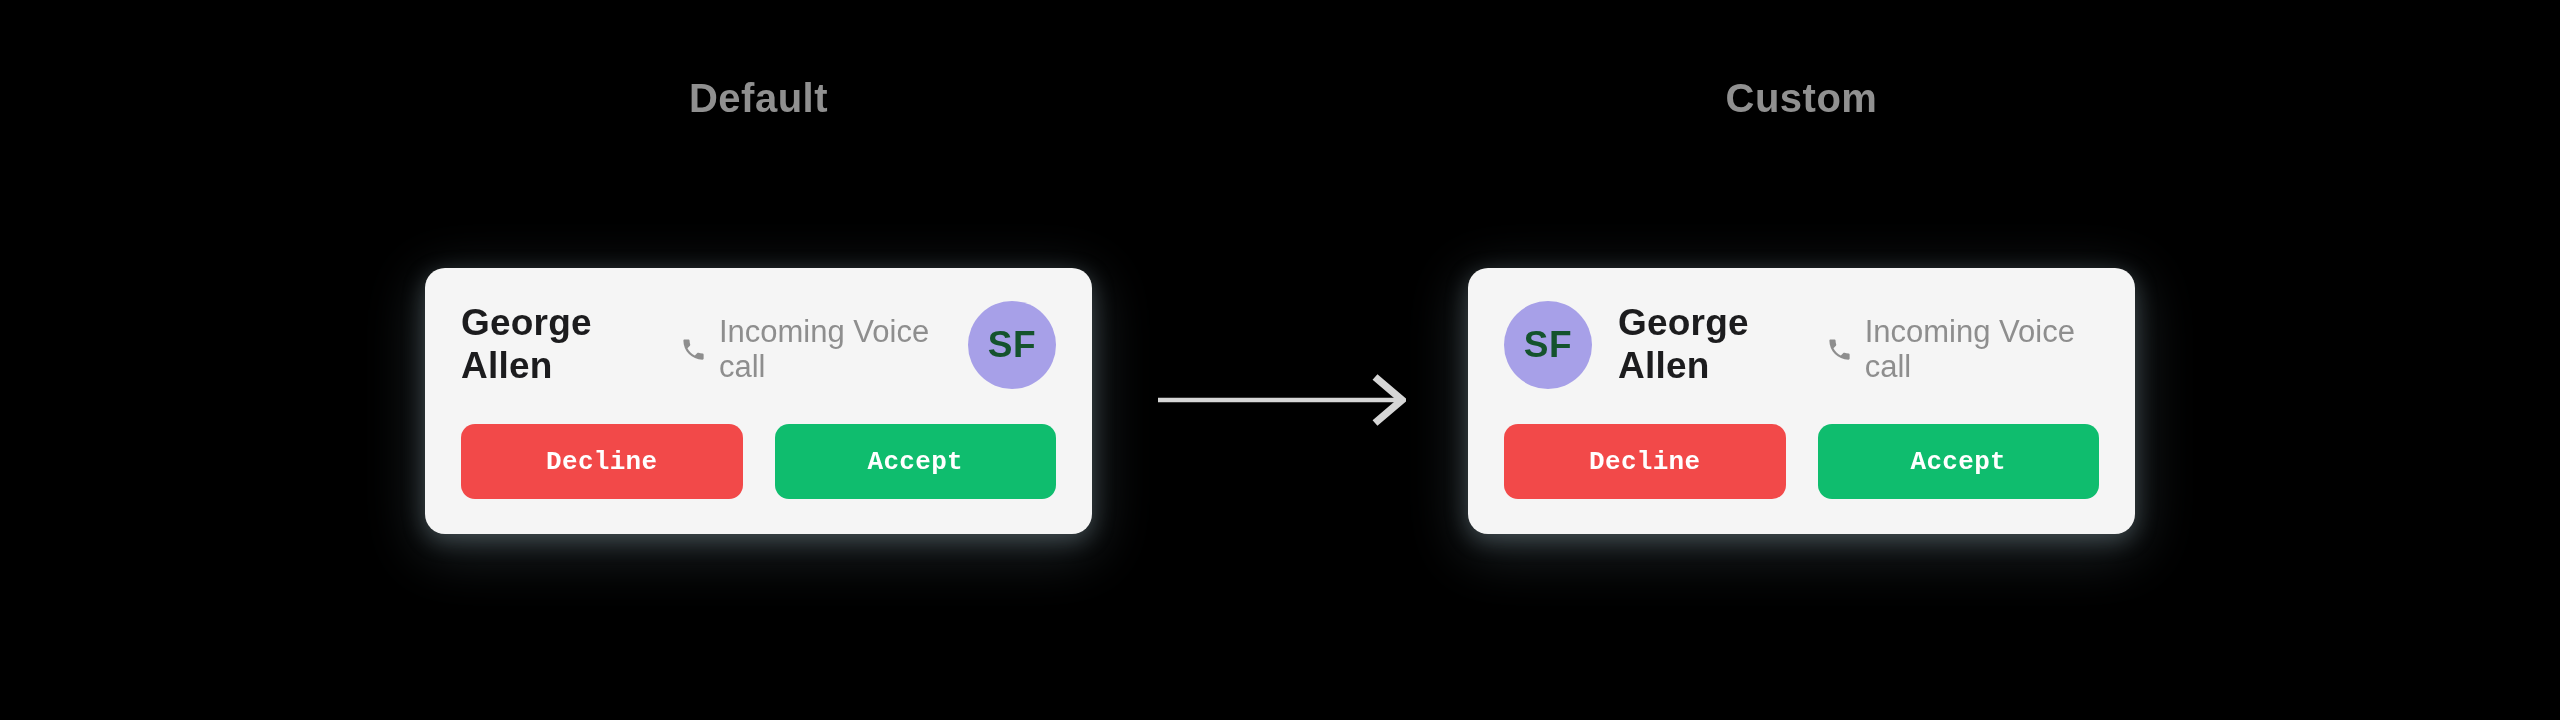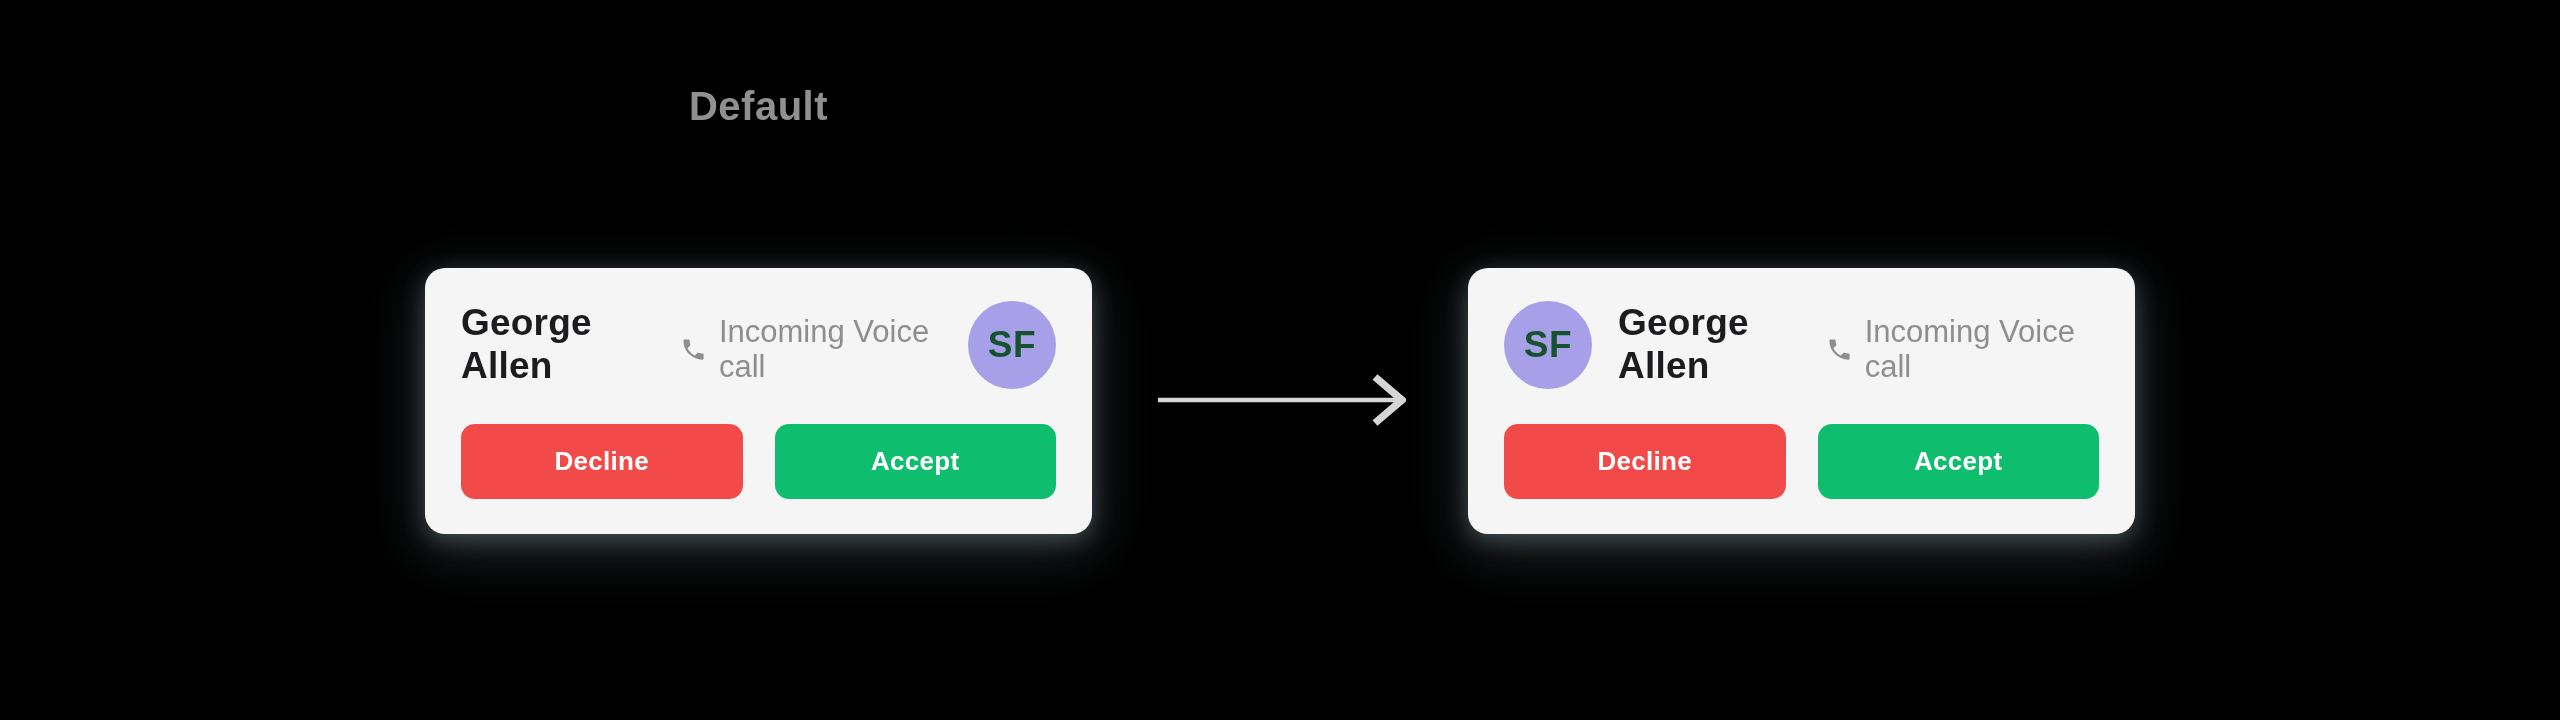--- a/index.html
+++ b/index.html
@@ -7,21 +7,21 @@
     width: 2560px; height: 720px;
     background: var(--page-bg, #000);
     overflow: hidden;
     font-family: "Liberation Sans", sans-serif;
     position: relative;
   }
   .stage { position: relative; width: 2560px; height: 720px; }
 
   .section-title {
     position: absolute;
-    top: 84px;
+    top: 76px;
     width: 667px;
     text-align: center;
     font-size: 40px;
     font-weight: 700;
     color: var(--section-title, #909090);
     letter-spacing: 0.5px;
   }
   .section-title.default { left: 425px; }
   .section-title.custom  { left: 1468px; }
 
@@ -89,21 +89,21 @@
     margin-top: 34px;
     display: flex;
     gap: 32px;
   }
   .action-button {
     flex: 1 1 0;
     height: 75px;
     border: none;
     border-radius: 14px;
     color: #ffffff;
-    font-family: Liberation Sans, sans-serif;
+    font-family: Liberation Mono, monospace;
     font-size: 26px;
     font-weight: 700;
     letter-spacing: 0.3px;
     cursor: pointer;
     display: flex;
     align-items: center;
     justify-content: center;
   }
   .action-button.decline { background: var(--decline-red, #f24949); }
   .action-button.accept  { background: var(--accept-green, #0fbd6e); }
@@ -116,20 +116,21 @@
     height: 64px;
   }
   .transition-arrow svg { display: block; width: 100%; height: 100%; }
 </style>
 </head>
 <body>
 
 <div class="stage">
 
   <div class="section-title default">Default</div>
+  <div class="section-title custom">Custom</div>
 
   <div class="call-card default">
     <div class="card-header">
       <div class="caller-block">
         <div class="caller-name">George Allen</div>
         <div class="caller-subtitle-row">
           <span class="phone-icon">
             <svg viewBox="0 0 24 24">
                 <path d="M6.62 10.79c1.44 2.83 3.76 5.14 6.59 6.59l2.2-2.2c.27-.27.67-.36 1.02-.24 1.12.37 2.33.57 3.57.57.55 0 1 .45 1 1V20c0 .55-.45 1-1 1-9.39 0-17-7.61-17-17 0-.55.45-1 1-1h3.5c.55 0 1 .45 1 1 0 1.25.2 2.45.57 3.57.11.35.03.74-.25 1.02l-2.2 2.2z"></path>
               </svg>

